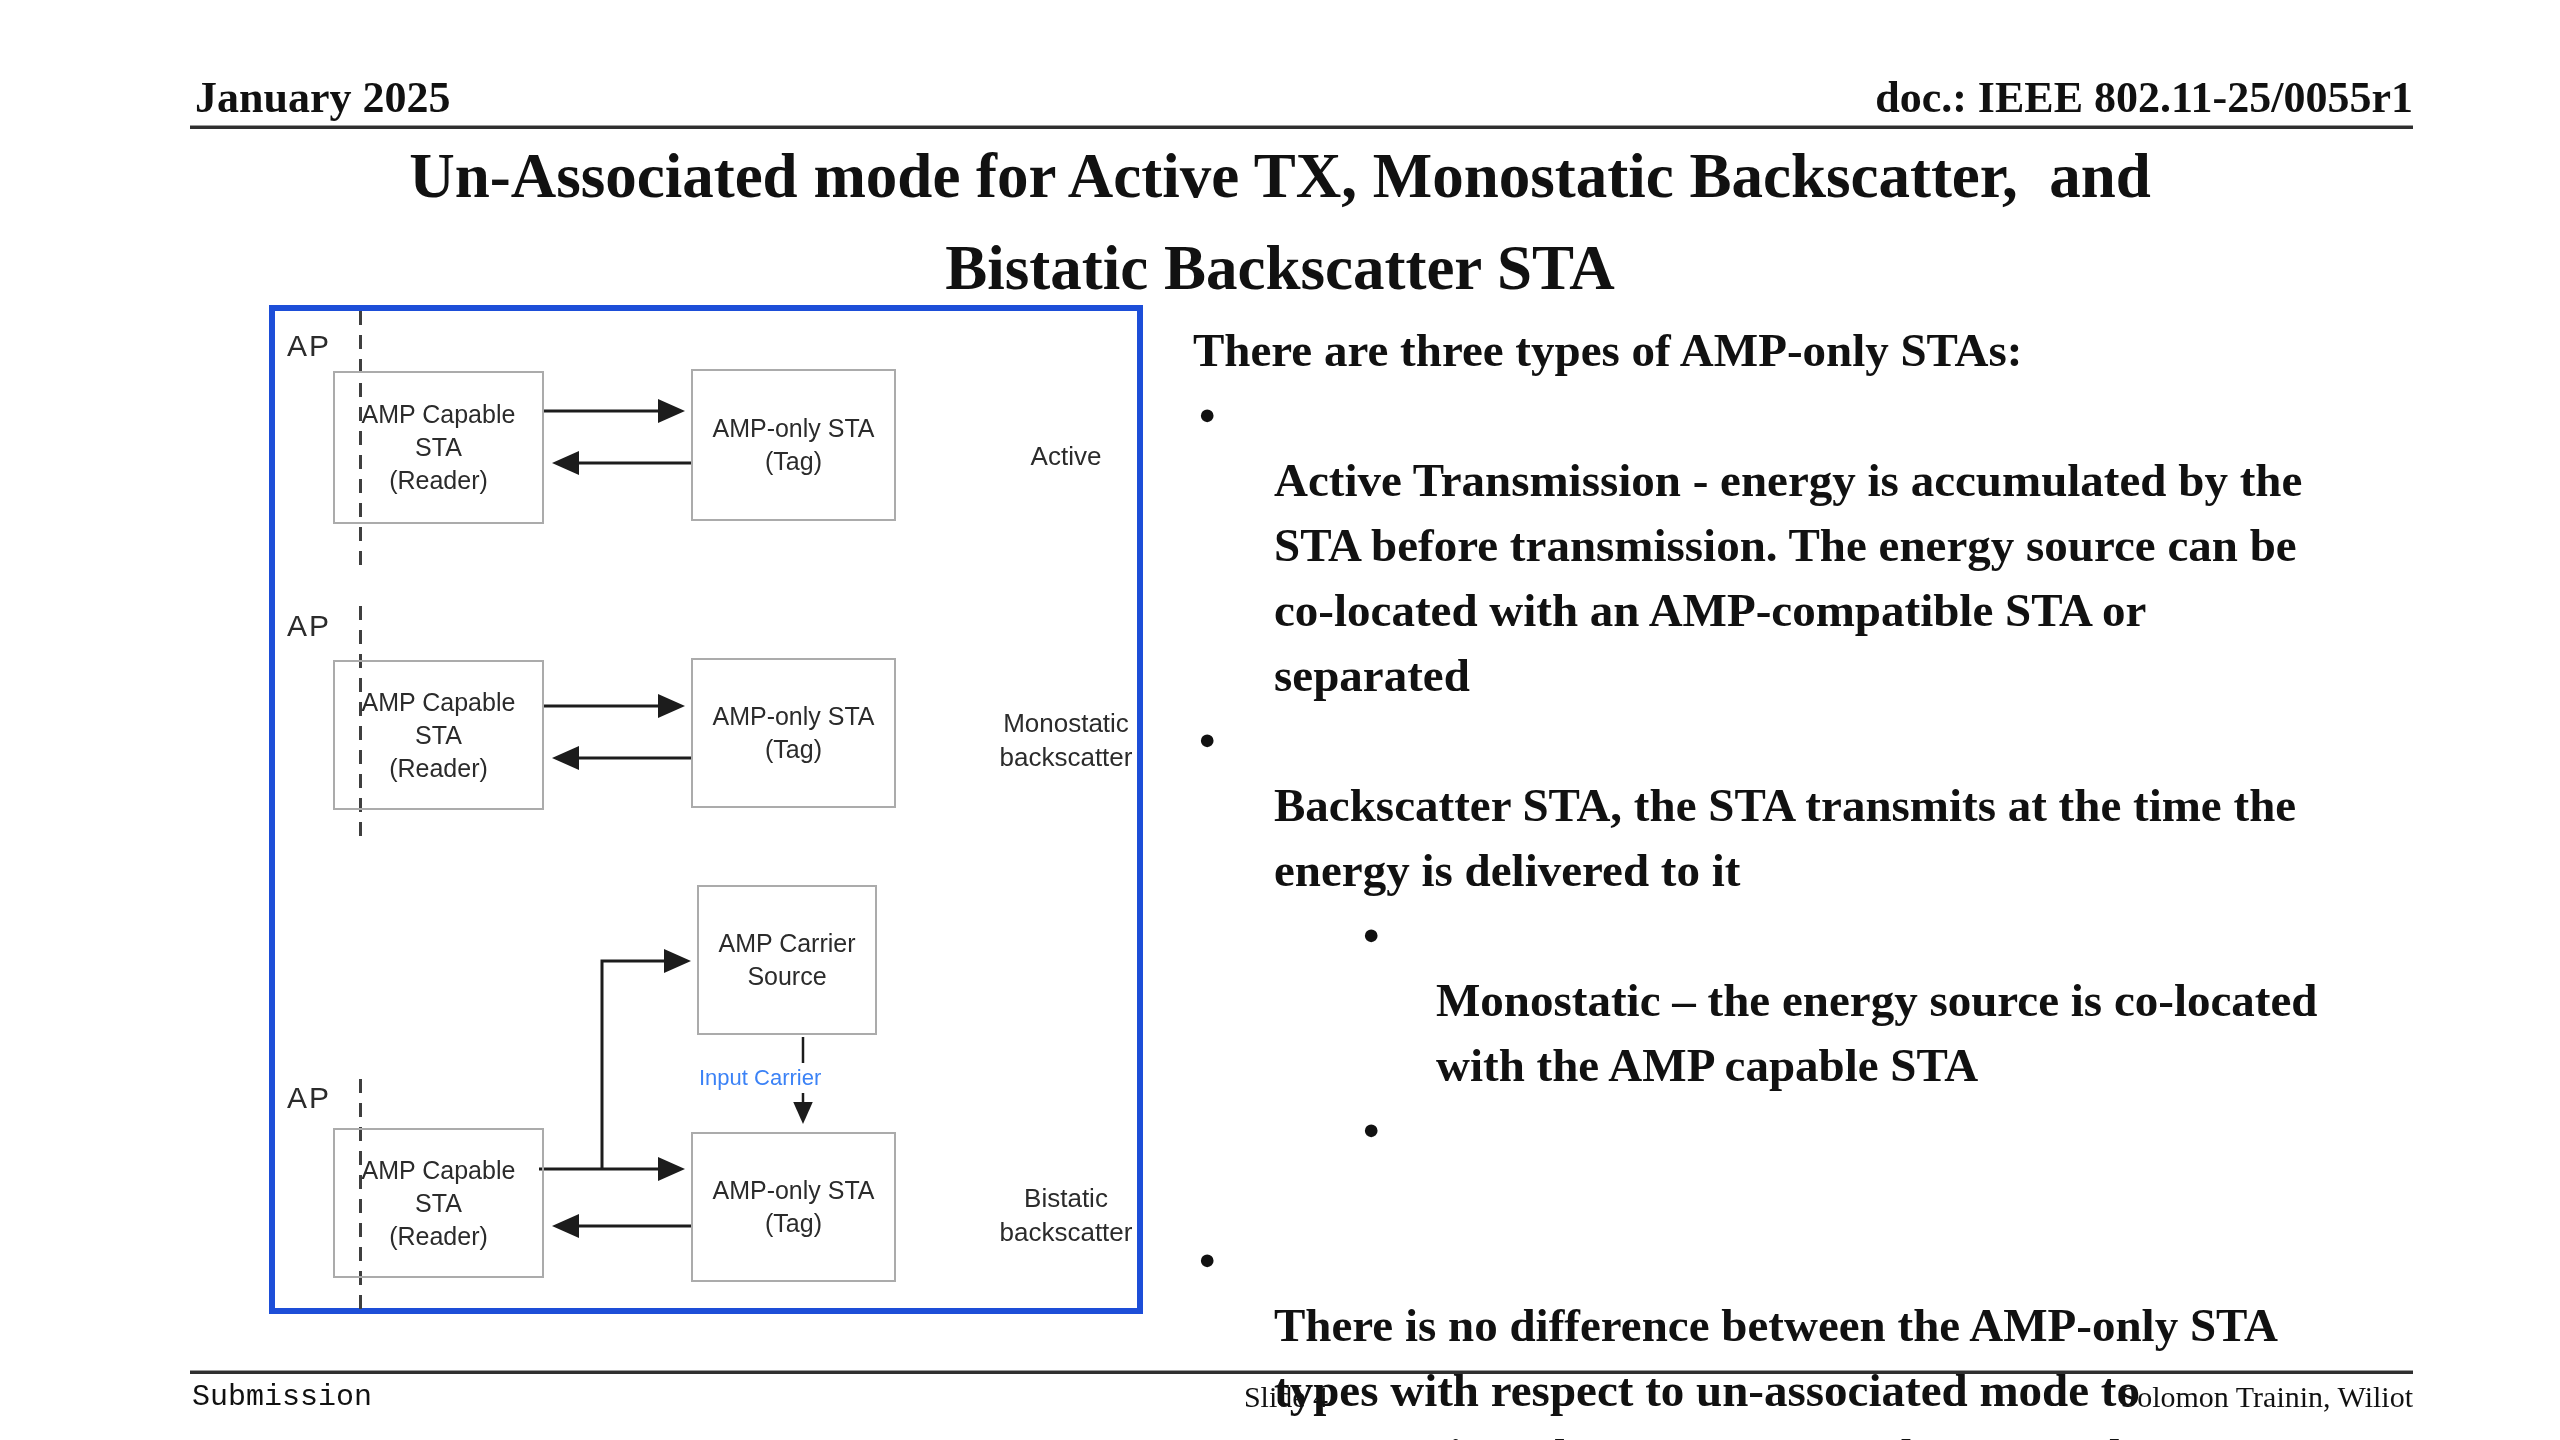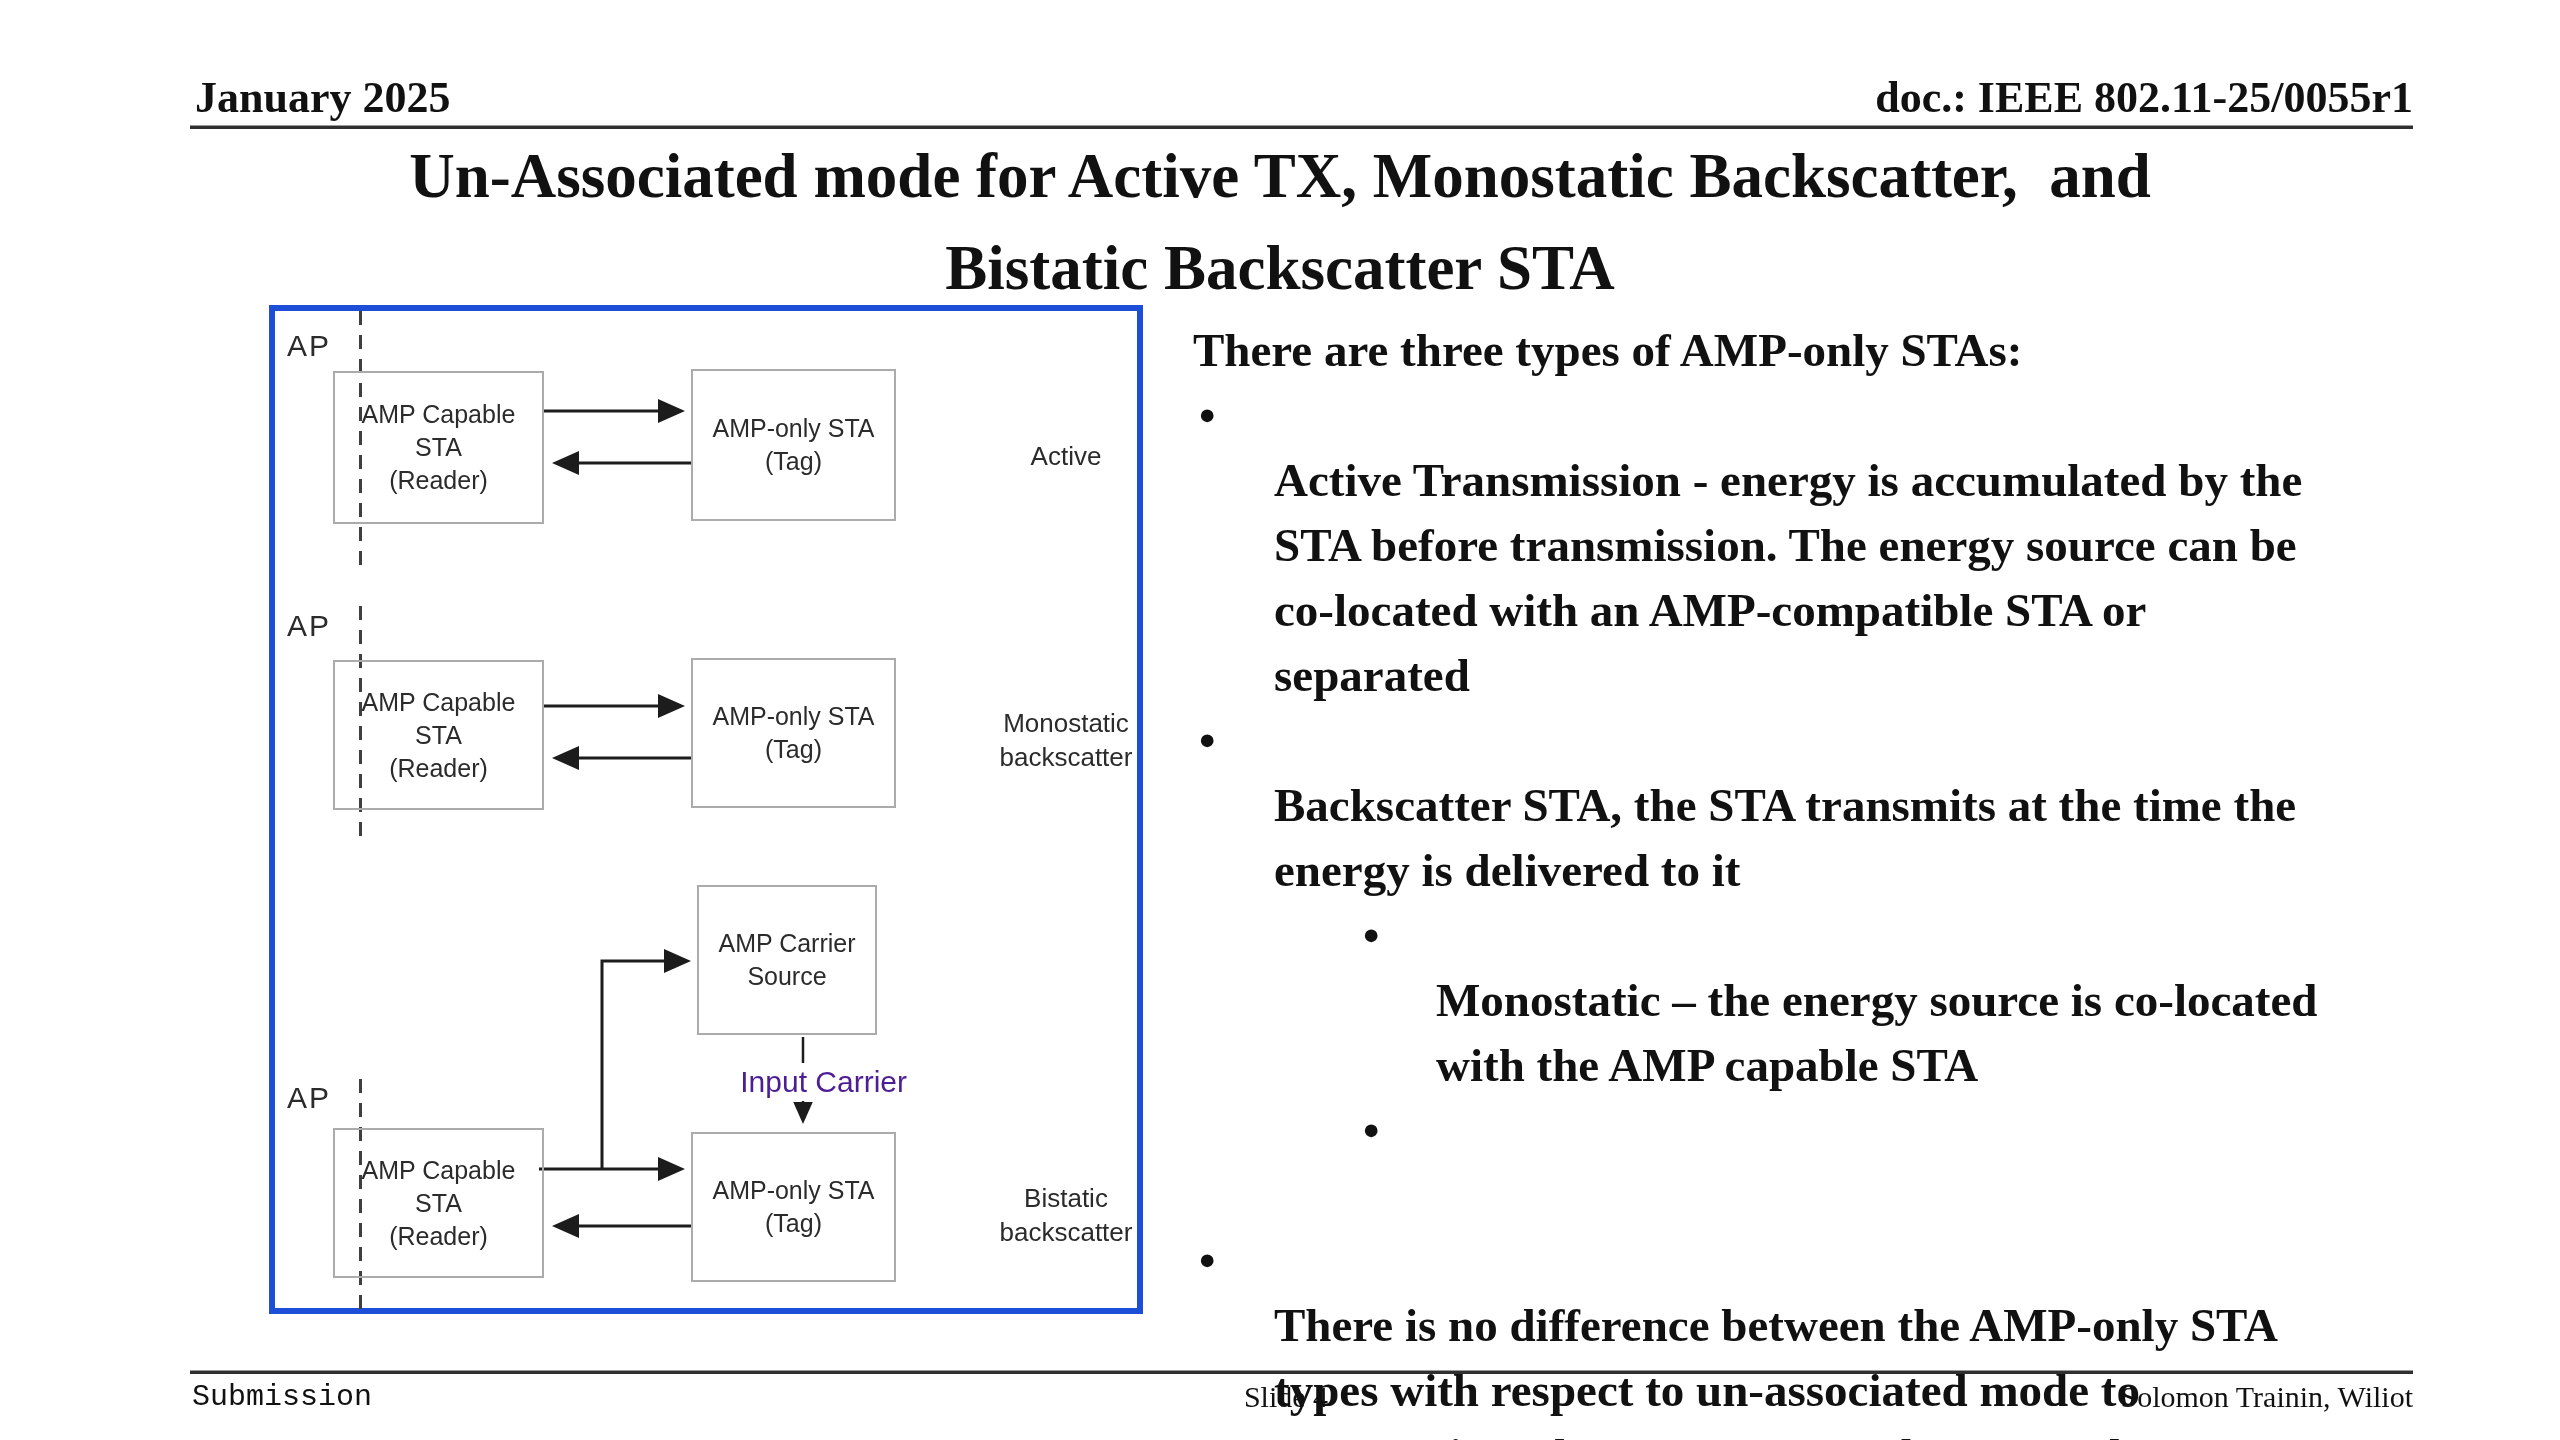--- a/index.html
+++ b/index.html
@@ -46,22 +46,22 @@
   .dbox {
     position:absolute; border:2px solid #ababab; background:transparent;
     display:flex; flex-direction:column; align-items:center; justify-content:center;
     text-align:center; font-size:25px; line-height:33px; white-space:pre-line;
   }
   .side-label {
     position:absolute; width:300px; text-align:center;
     font-size:26px; line-height:34px; white-space:pre-line; color:#2b2b2b;
   }
   .ic-label {
-    position:absolute; left:424px; top:752px; width:208px; text-align:right;
-    font-size:30px; background:#ffffff; padding:2px 0; color:#4c1d95;
+    position:absolute; left:424px; top:752px; width:208px; text-align:left;
+    font-size:22px; background:#ffffff; padding:2px 0; color:#3b82f6;
   }
   
   .body-text {
     position:absolute; left:1193px; top:318px; width:1330px;
     font-size:47px; font-weight:bold; line-height:65px;
   }
   .intro { white-space:pre-line; }
   .b-item { position:relative; white-space:pre-line; }
   .b-item.lvl1 { padding-left:81px; }
   .b-item.lvl2 { padding-left:243px; }

